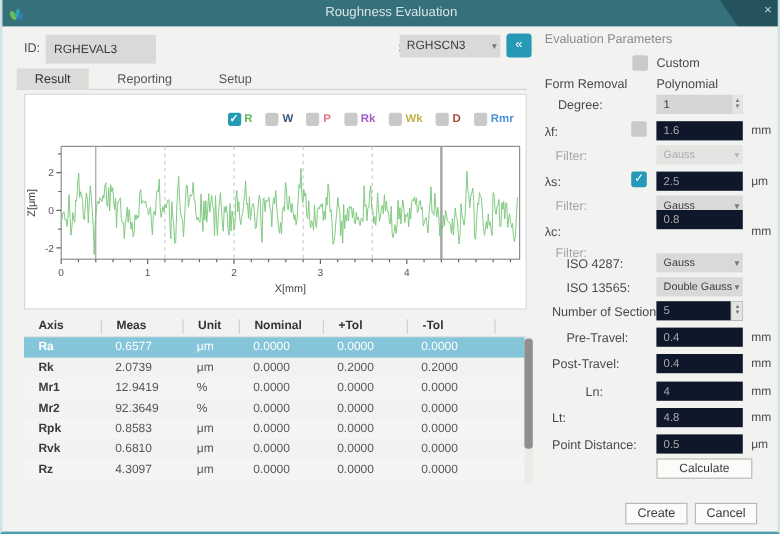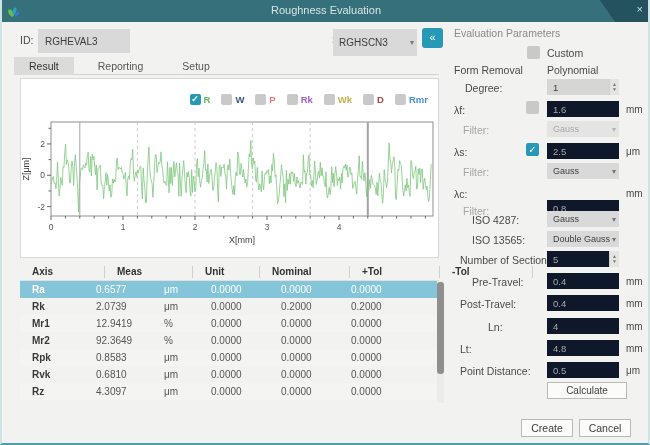--- a/index.html
+++ b/index.html
@@ -42,21 +42,21 @@
       font-size:9px;line-height:11px;text-align:center;color:#fff;}
   .cb.checked{background:#2599b6;}
   .cb13{position:absolute;width:13px;height:13px;background:#c9c9c9;border-radius:2px;
       font-size:10px;line-height:13px;text-align:center;color:#fff;cursor:pointer;}
   .cb13.checked{background:#2599b6;}
   #profile-chart{position:absolute;left:0;top:34px;}
   
   .rtable{position:absolute;left:18px;top:263px;width:419px;}
   .trow{display:grid;grid-template-columns:64px 68px 47px 70px 70px 73px 1fr;height:17px;
        align-items:center;font-size:10px;color:#555;}
-  .trow.head{height:18px;font-weight:bold;color:#333;border-bottom:1px solid #e0e0de;gap:20px;}
+  .trow.head{height:18px;font-weight:bold;color:#333;border-bottom:1px solid #e0e0de;}
   .trow.head .tc{border-left:1px solid #d0d0ce;height:12px;line-height:12px;}
   .trow.head .tc:first-child{border-left:none;}
   .trow .tc{padding-left:12px;white-space:nowrap;overflow:hidden;}
   .trow .tc.axis{font-weight:bold;color:#3a3a3a;}
   .trow.alt{background:#f4f4f2;}
   .trow.sel{background:#85c5d9;color:#fff;}
   .trow.sel .tc.axis{color:#fff;}
   .sbar-track{position:absolute;left:435px;top:281px;width:7px;height:122px;background:#ebebe9;}
   .sbar-thumb{position:absolute;left:435px;top:282px;width:7px;height:92px;background:#8f8f8f;
        border-radius:3px;cursor:pointer;}
@@ -84,21 +84,21 @@
       <ellipse cx="11" cy="11" rx="1.5" ry="3" fill="#3a78c9" transform="rotate(40 11 11)"></ellipse>
     </svg>
     <span class="tb-title">Roughness Evaluation</span>
     <div class="tb-corner"></div>
     <span class="tb-close">×</span>
   </div>
 
   <span class="lbl" style="left:18px;top:34px;">ID:</span>
   <input class="box" style="left: 36px; top: 29px; width: 92px;" value="RGHEVAL3">
   <span class="lbl" style="left:296px;top:34px;margin-left:34px;">Scans:</span>
-  <div class="dd" style="left:331px;top:29px;width:84px;height:27px;">
+  <div class="dd" style="left:331px;top:29px;width:84px;height:19px;">
     <span class="dd-val" style="font-size:10px;">RGHSCN3</span>
     <span class="dd-arrow">▾</span>
   </div>
   <div class="collapse-btn">«</div>
 
   <div class="tabs">
     <div class="tab active">Result</div>
     <div class="tab">Reporting</div>
     <div class="tab">Setup</div>
   </div>
@@ -299,21 +299,21 @@
   <input class="pinput" style="left: 545px; top: 143px;" value="2.5">
   <span class="unit" style="left:624px;top:146px;">μm</span>
 
   <span class="lbl dis" style="left:461px;top:166px;">Filter:</span>
   <div class="dd" style="left:545px;top:163px;">
     <span class="dd-val">Gauss</span>
     <span class="dd-arrow">▾</span>
   </div>
 
   <span class="lbl" style="left:452px;top:188px;">λc:</span>
-  <input class="pinput" style="left: 545px; top: 175px; margin-top: 25px;" value="0.8">
+  <input class="pinput" style="left: 545px; top: 175px;" value="0.8">
   <span class="unit" style="left:624px;top:188px;">mm</span>
 
   <span class="lbl dis" style="left:461px;top:205px;">Filter:</span>
 
   <span class="lbl" style="left:470px;top:214px;">ISO 4287:</span>
   <div class="dd" style="left:545px;top:211px;">
     <span class="dd-val">Gauss</span>
     <span class="dd-arrow">▾</span>
   </div>
 

